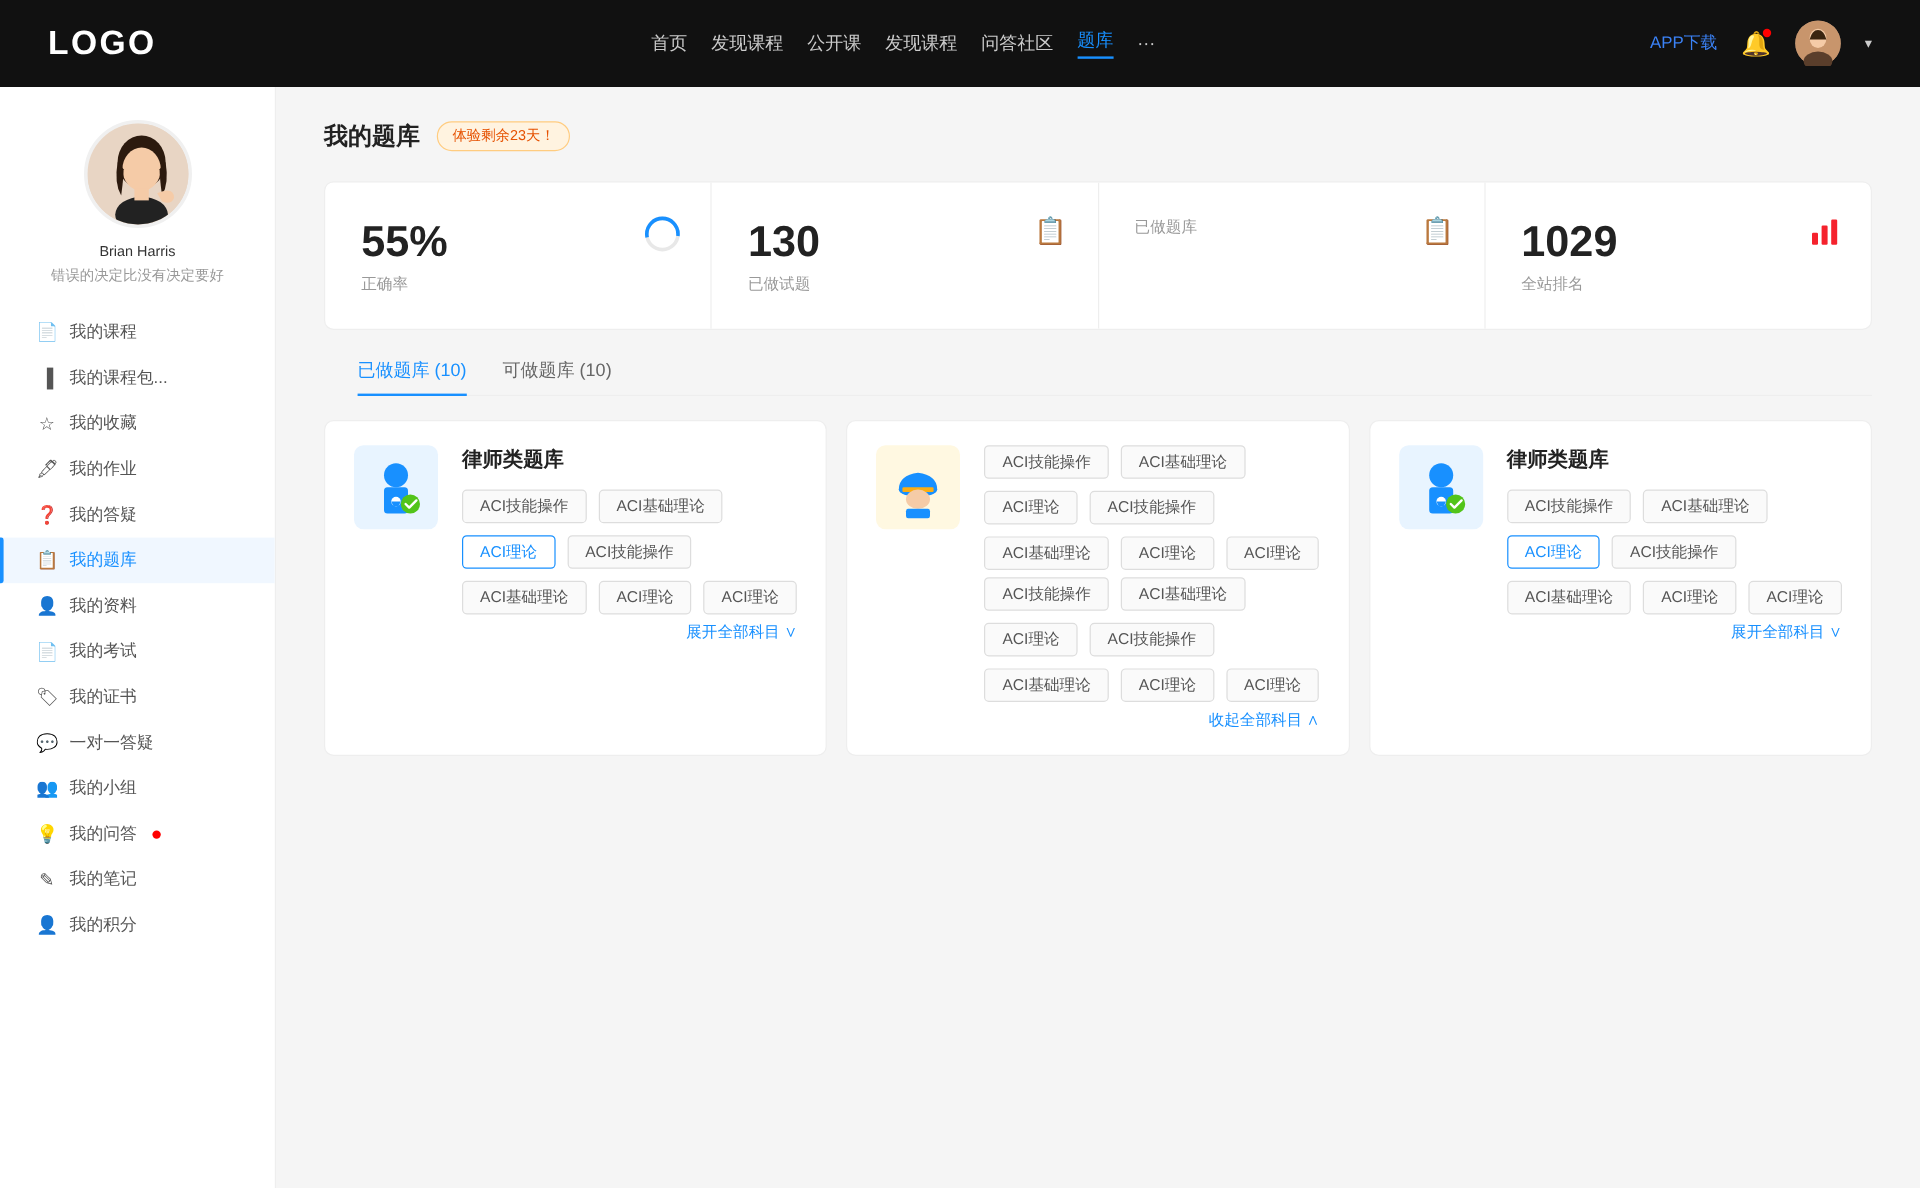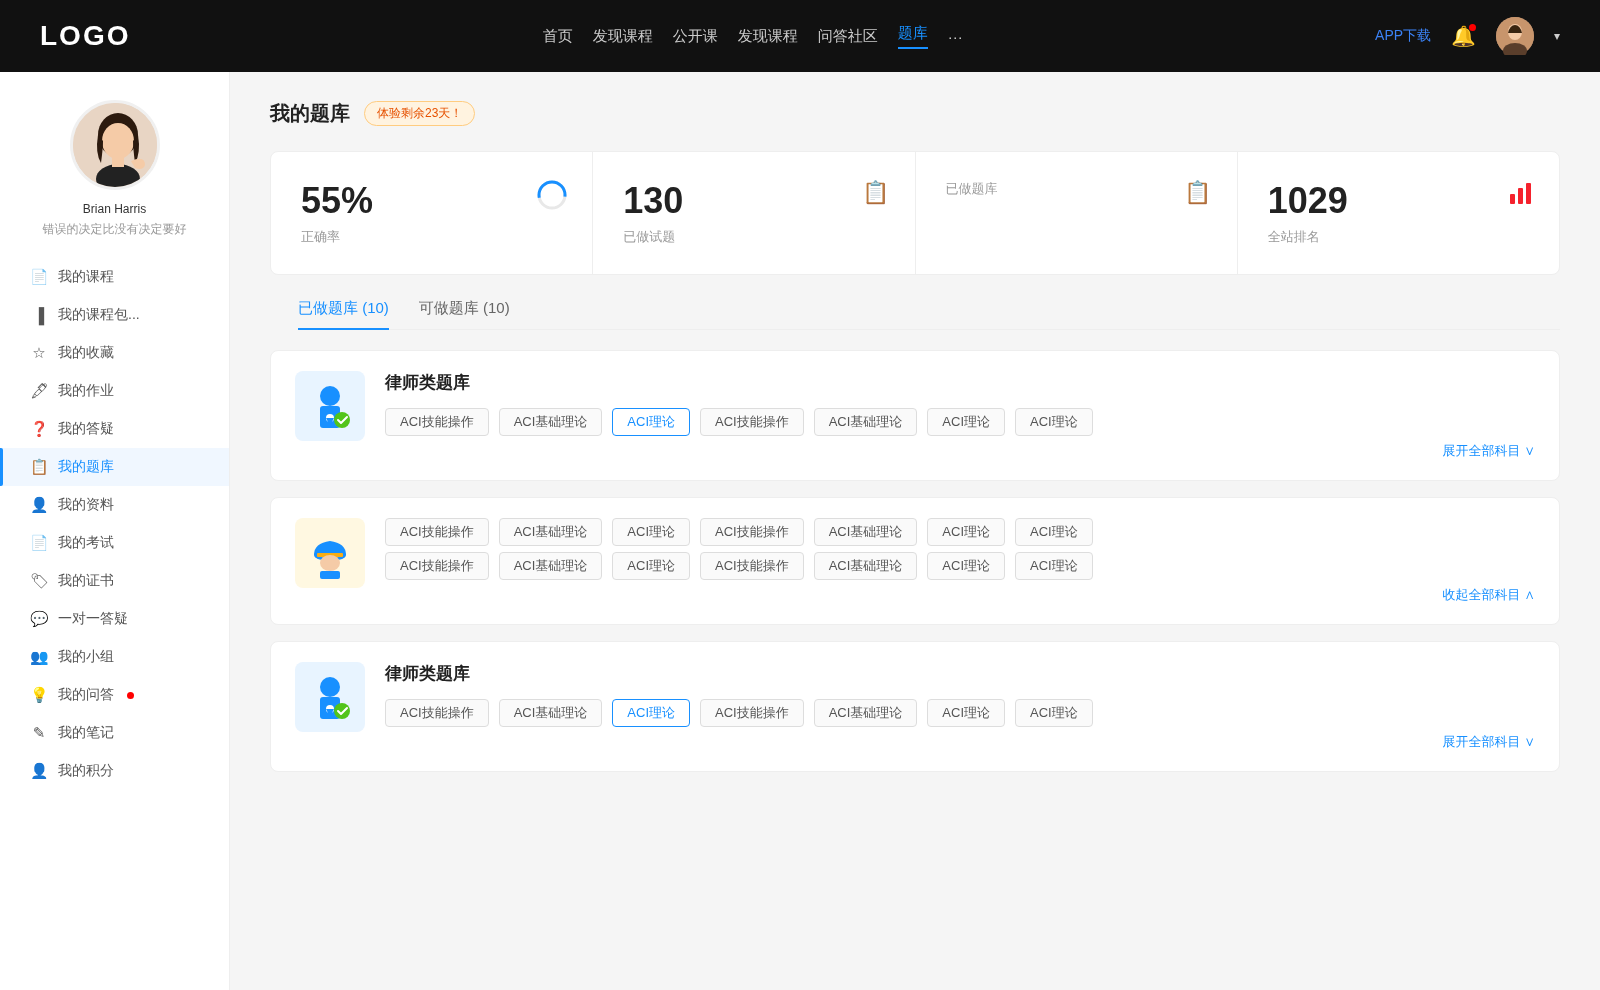--- a/index.html
+++ b/index.html
@@ -82,21 +82,21 @@
 
     
     .tabs-row { display: flex; gap: 30px; margin-bottom: 20px; border-bottom: 1px solid #eee; margin-left: 28px; }
     .tab-item {
       font-size: 15px; color: #666; cursor: pointer;
       padding-bottom: 10px; border-bottom: 2px solid transparent; margin-bottom: -1px;
     }
     .tab-item.active { color: #1890ff; border-bottom-color: #1890ff; font-weight: 500; }
 
     
-    .qbank-list { display: flex; flex-direction: column; gap: 16px; justify-content: center; }
+    .qbank-list { display: flex; gap: 16px; justify-content: center; }
     .qbank-card {
       background: #fff; border-radius: 8px; padding: 20px 24px;
       border: 1px solid #eee; display: flex; align-items: flex-start; gap: 20px;
     }
     .qbank-icon-wrap {
       width: 70px; height: 70px; border-radius: 8px; background: #e8f4ff;
       display: flex; align-items: center; justify-content: center; flex-shrink: 0;
     }
     .qbank-info { flex: 1; }
     .qbank-title { font-size: 17px; font-weight: 600; color: #222; margin-bottom: 14px; }

